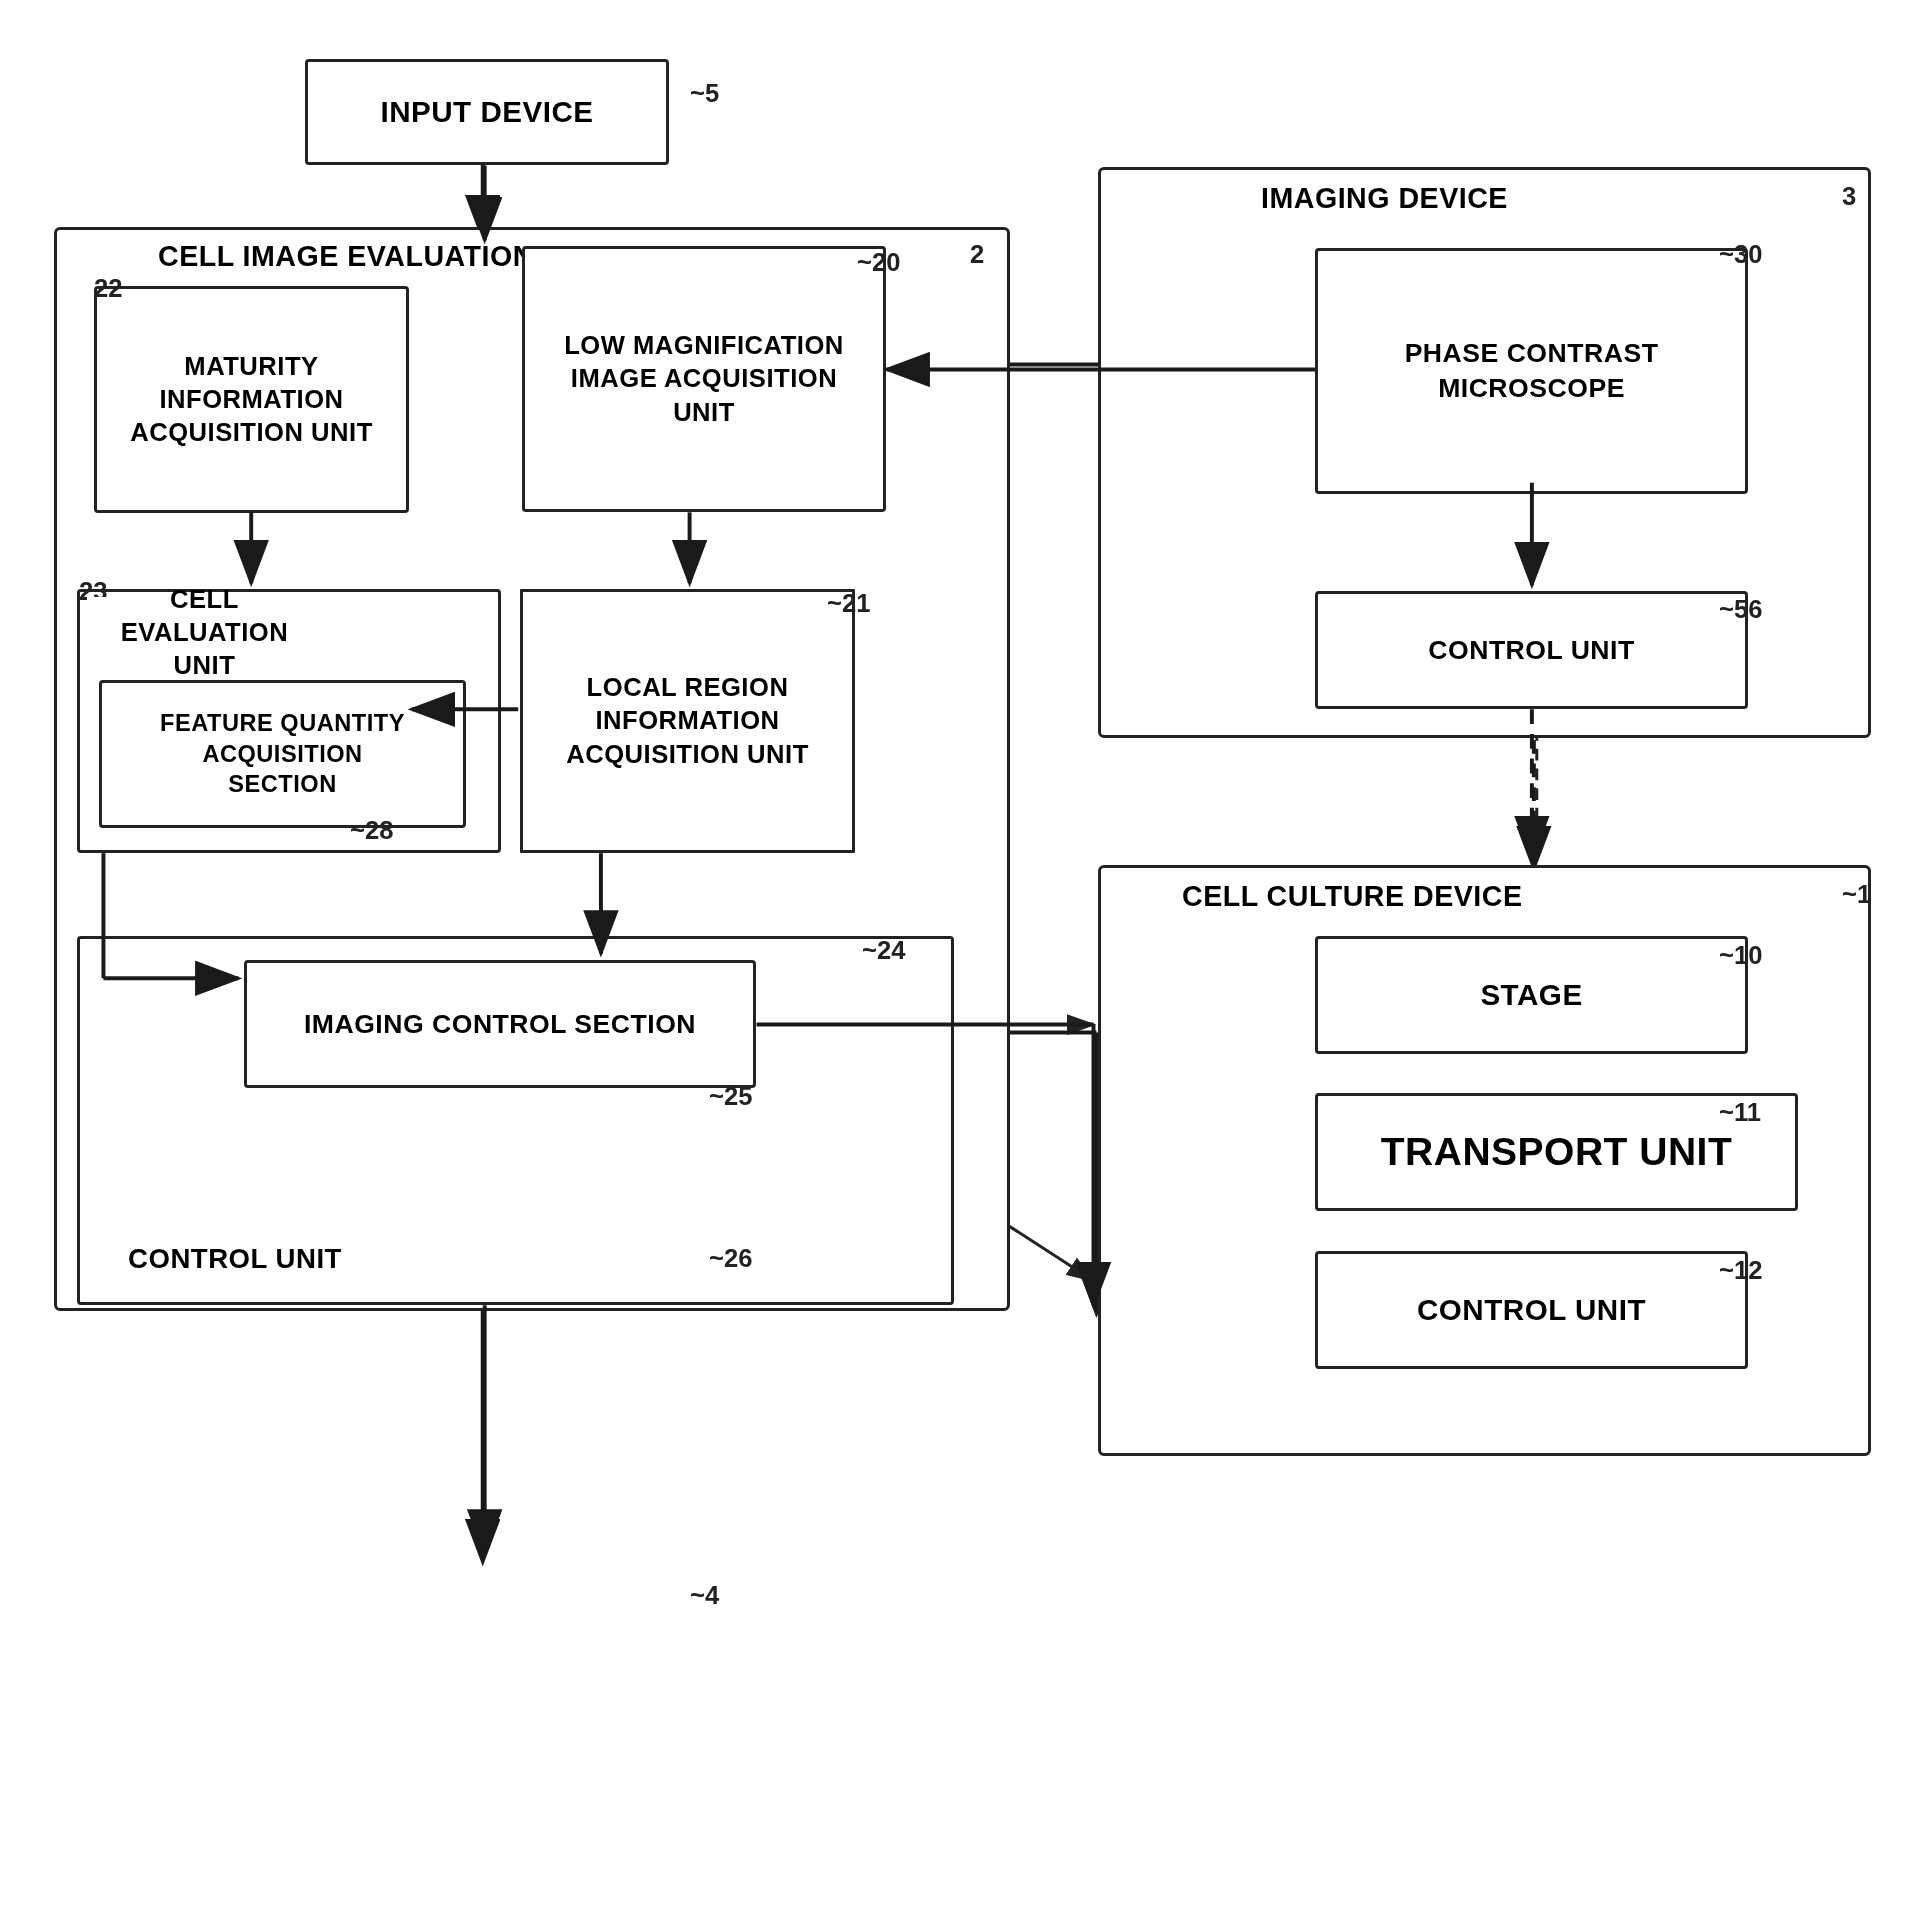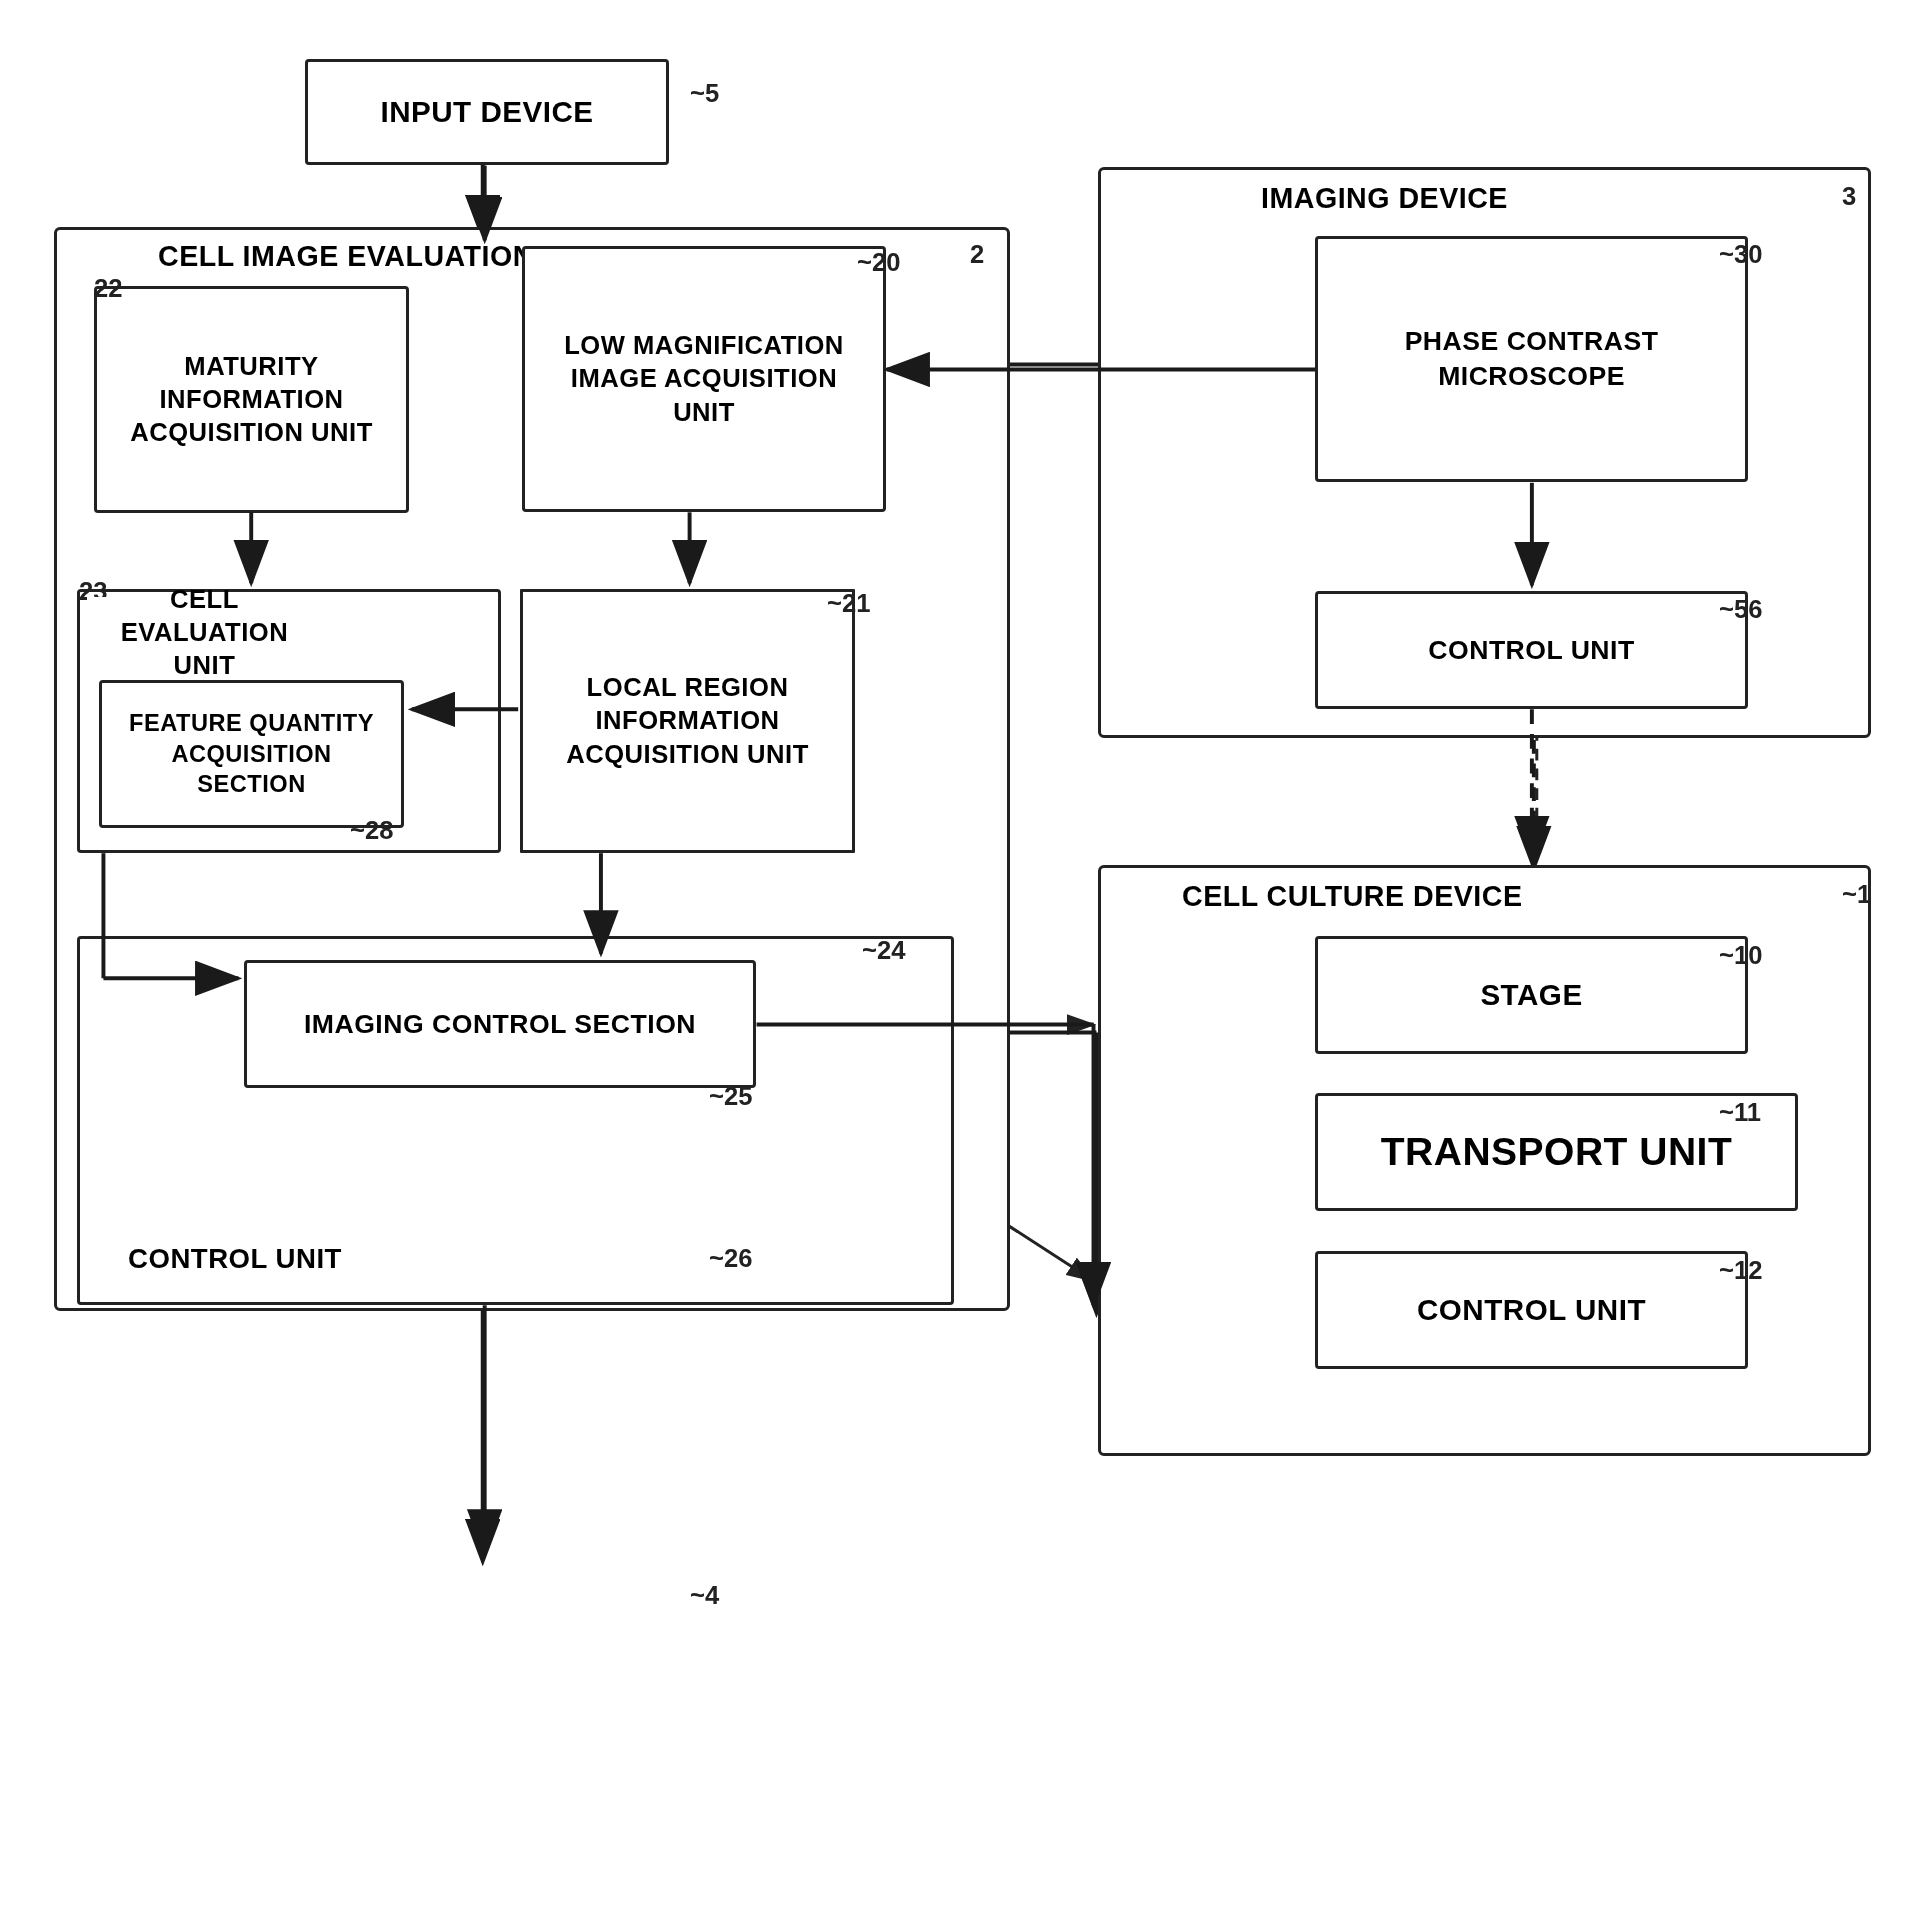--- a/index.html
+++ b/index.html
@@ -166,21 +166,21 @@
   <span class="ref-num" style="left:857px; top:248px;">~20</span>
 
   <div class="container-box" style="left:77px; top:589px; width:424px; height:264px; border-radius:3.9px;">
   </div>
   <span class="ref-num" style="left:79px; top:577px;">23</span>
 
   <div class="box" style="left:87px; top:597px; width:227px; height:71px; border:none; font-size:25.6px; justify-content:flex-end; padding-left:7.9px;">
     <span>CELL EVALUATION<br>UNIT</span>
   </div>
 
-  <div class="box" style="left:99px; top:680px; width:305px; height:148px; font-size:23.6px; border-radius:3.9px;">
+  <div class="box" style="left:99px; top:680px; width:367px; height:148px; font-size:23.6px; border-radius:3.9px;">
     <span>FEATURE QUANTITY<br>ACQUISITION<br>SECTION</span>
   </div>
   <span class="ref-num" style="left:350px; top:816px;">~28</span>
 
   <div class="box" style="left:520px; top:589px; width:335px; height:264px; font-size:25.6px; border-radius:1px;">
     <span>LOCAL REGION<br>INFORMATION<br>ACQUISITION UNIT</span>
   </div>
   <span class="ref-num" style="left:827px; top:589px;">~21</span>
 
   <div class="container-box" style="left:77px; top:936px; width:877px; height:369px; border-radius:3.9px;">
@@ -199,21 +199,21 @@
     ~<span>4</span>
   </span>
 
   <div class="container-box" style="left:1098px; top:167px; width:773px; height:571px; border-radius:5.9px;">
   </div>
   <span class="container-label" style="left:1261px; top:182px; font-size:28.6px;">IMAGING DEVICE</span>
   <span class="ref-num" style="left:1842px; top:182px;">
     <span>3</span>
   </span>
 
-  <div class="box" style="left:1315px; top:236px; width:433px; height:246px; font-size:26.6px; border-radius:3.9px;">
+  <div class="box" style="left:1315px; top:248px; width:433px; height:246px; font-size:26.6px; border-radius:3.9px;">
     <span>PHASE CONTRAST<br>MICROSCOPE</span>
   </div>
   <span class="ref-num" style="left:1719px; top:240px;">~30</span>
 
   <div class="box" style="left:1315px; top:591px; width:433px; height:118px; font-size:26.6px; border-radius:3.9px;">
     <span>CONTROL UNIT</span>
   </div>
   <span class="ref-num" style="left:1719px; top:595px;">~56</span>
 
   <div class="container-box" style="left:1098px; top:865px; width:773px; height:591px; border-radius:5.9px;">

